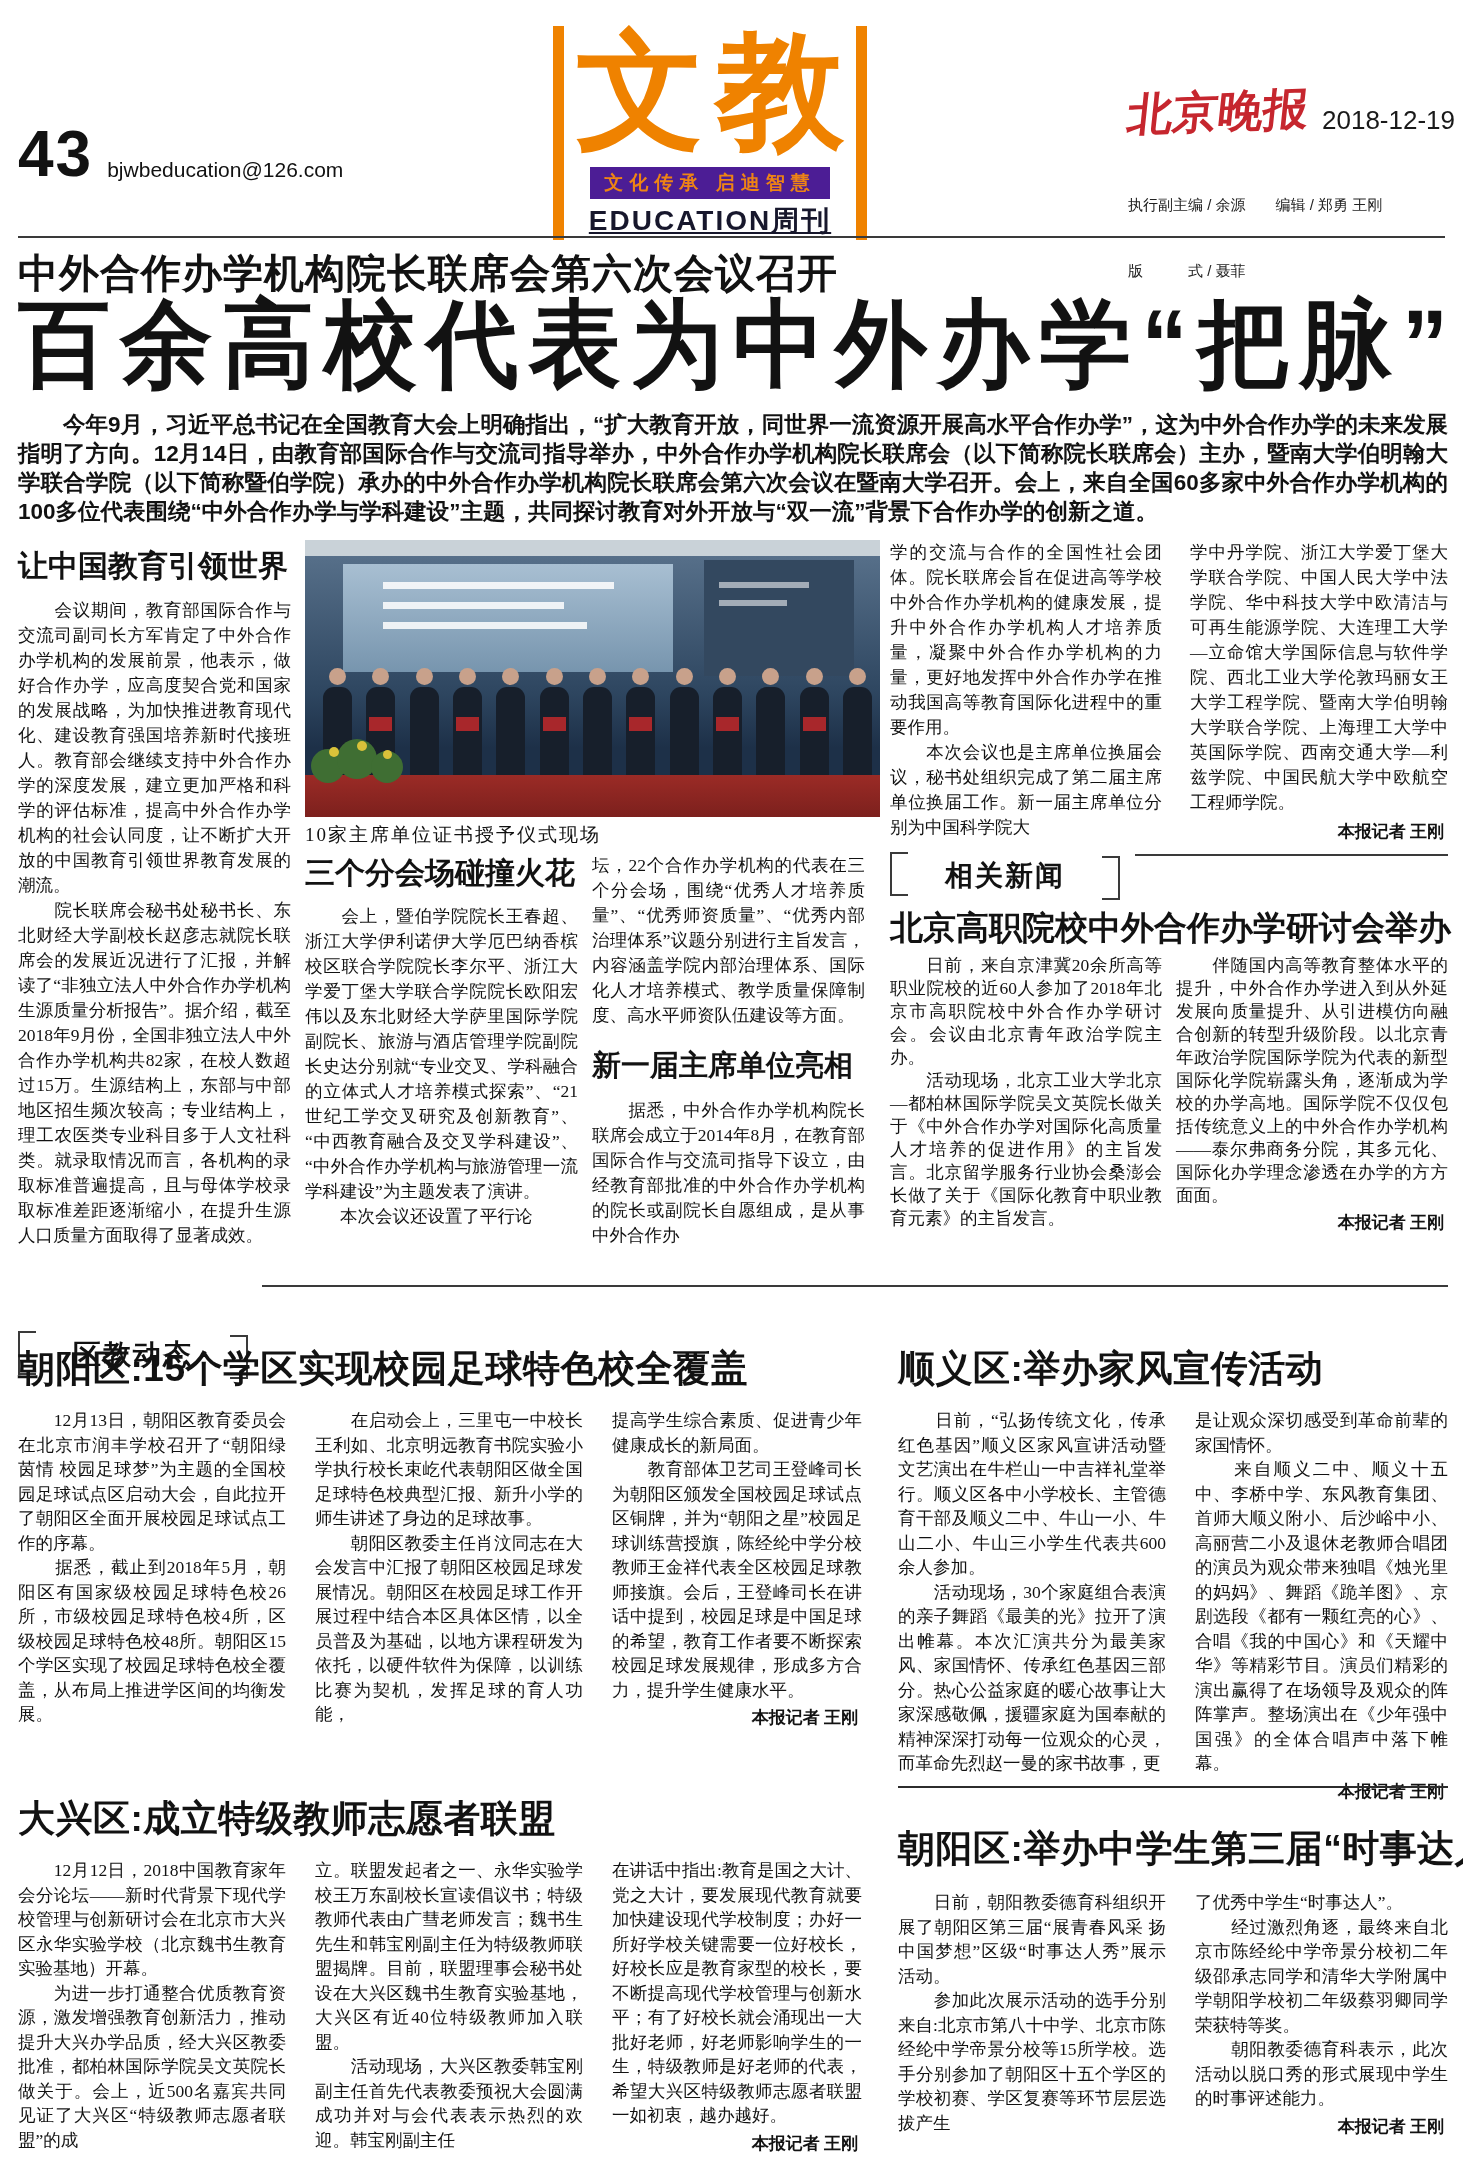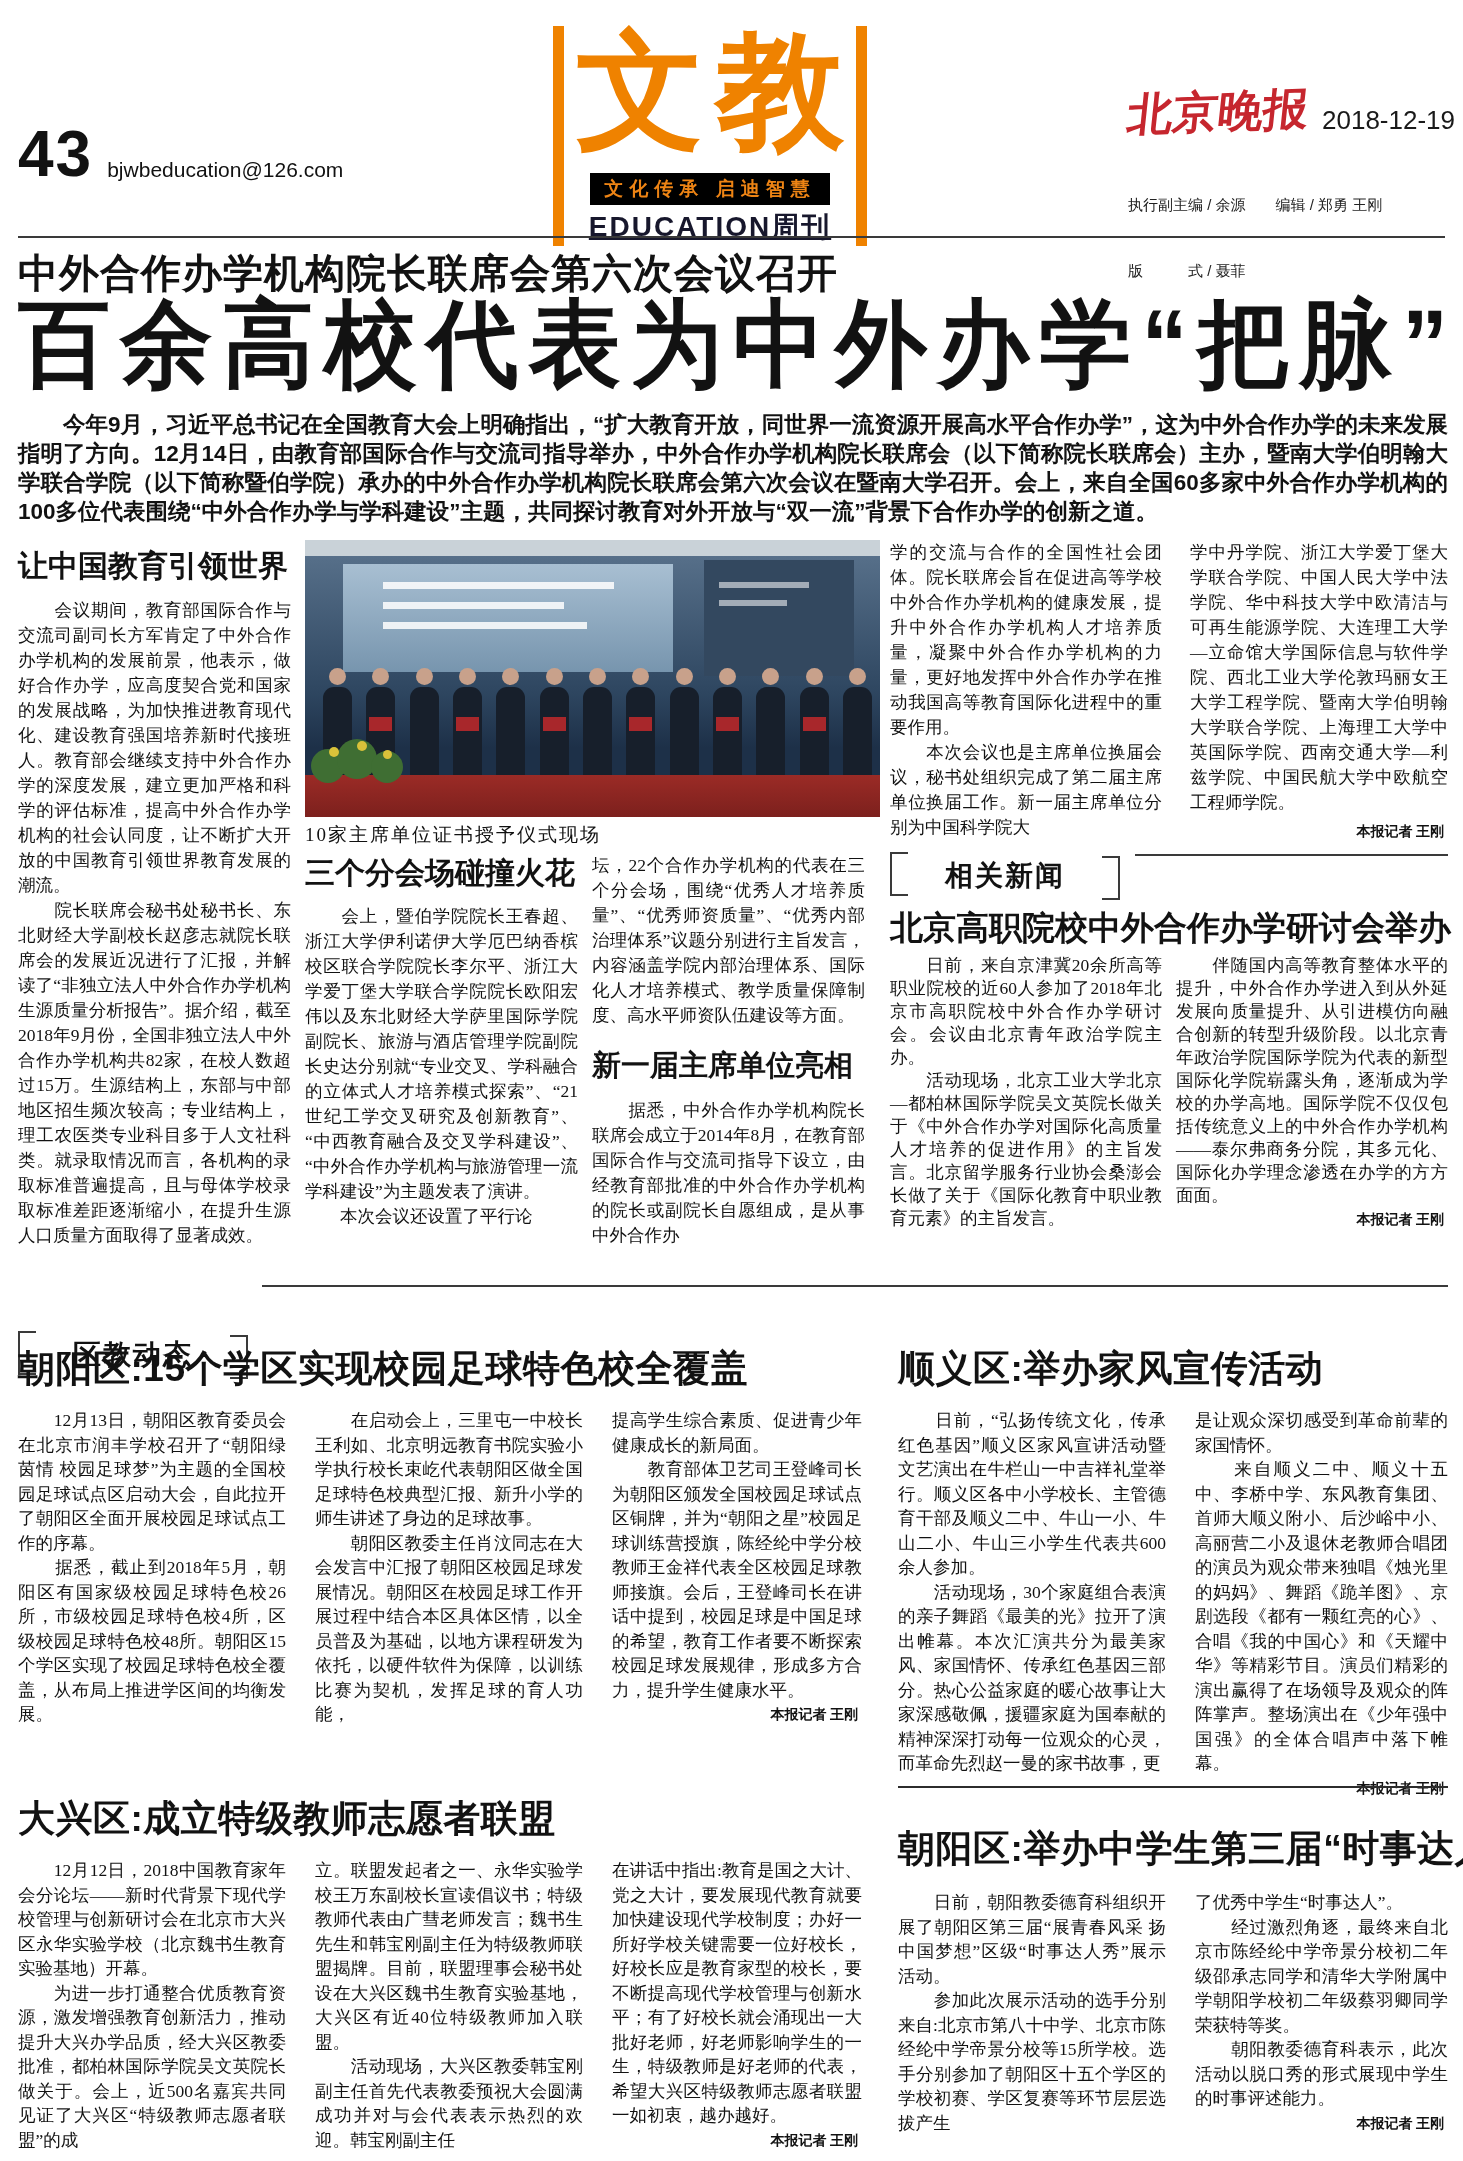--- a/index.html
+++ b/index.html
@@ -9,21 +9,21 @@
   .sans{font-family:"Liberation Sans","DejaVu Sans",sans-serif;}
 
   
   .pagenum-row{left:18px;top:122px;display:flex;align-items:flex-end;gap:14px;}
   .pagenum{font-size:64px;font-weight:700;line-height:1;letter-spacing:2px;}
   .email{font-size:21px;line-height:1;padding-bottom:6px;color:#111;}
   .logo-block{left:553px;top:26px;width:360px;display:flex;}
   .logo-bar{width:11px;background:#ef8200;}
   .logo-mid{display:flex;flex-direction:column;align-items:center;}
   .logo-zh{font-size:128px;line-height:1.02;font-weight:900;color:#ef8200;letter-spacing:12px;text-indent:12px;}
-  .logo-strip{margin-top:16px;background:#000000;color:#ee8414;font-weight:700;font-size:19px;
+  .logo-strip{margin-top:10px;background:#4c1d95;color:#ee8414;font-weight:700;font-size:19px;
               letter-spacing:6px;padding:3px 14px;white-space:nowrap;}
   .logo-en{font-size:28px;font-weight:700;letter-spacing:2px;color:#17172c;margin-top:3px;text-decoration:underline;}
   .masthead{left:1128px;top:82px;width:330px;}
   .masthead-row{display:flex;align-items:flex-end;gap:14px;}
   .masthead-name{font-size:45px;font-weight:900;color:#c6262e;transform:skewX(-8deg) rotate(-2deg);
                  font-family:"Liberation Serif",serif;white-space:nowrap;}
   .masthead-date{font-size:26px;color:#1a1a1a;white-space:nowrap;padding-bottom:4px;}
   .credits{margin-top:8px;font-size:15px;line-height:22px;color:#222;font-family:"Liberation Sans",sans-serif;white-space:pre;}
   .header-rule{left:18px;top:236px;width:1427px;height:2px;background:#3a3a3a;}
 
@@ -33,21 +33,21 @@
             text-align:justify;text-align-last:justify;white-space:nowrap;letter-spacing:0px;transform:scaleY(1.04);transform-origin:top;}
   .lead{left:18px;top:410px;width:1430px;font-size:22.5px;font-weight:700;line-height:29px;text-align:justify;
         font-family:"Liberation Sans","DejaVu Sans",sans-serif;}
 
   
   .colhead{font-size:30px;font-weight:700;font-family:"Liberation Sans",sans-serif;white-space:nowrap;}
   .bodycol{font-size:17.5px;line-height:25px;text-align:justify;}
   .bodycol p{margin:0;}
   .bodycol .sub{font-size:29px;font-weight:700;font-family:"Liberation Sans",sans-serif;
                 margin:22px 0 16px 0;line-height:1.1;text-align:left;}
-  .byline{text-align:right;font-weight:700;padding-right:4px;margin-top:4px;font-size:14px;}
+  .byline{text-align:right;font-weight:700;padding-right:4px;margin-top:4px;font-size:17px;}
   .kaiti{font-size:17.5px;line-height:23px;}
 
   
   .photo{left:305px;top:540px;width:575px;height:277px;background:linear-gradient(#5b748e 0%,#2e4660 55%,#1d3048 75%);overflow:hidden;}
   .photo-ceiling{position:absolute;left:0;top:0;width:100%;height:16px;background:#c9d2d8;}
   .photo-screen{position:absolute;left:38px;top:24px;width:330px;height:108px;
                 background:linear-gradient(#a8bfd2,#7795ae);}
   .photo-screen i{position:absolute;left:12%;height:7px;background:rgba(255,255,255,.85);}
   .photo-panel{position:absolute;right:26px;top:20px;width:150px;height:116px;background:#33485f;}
   .photo-panel i{position:absolute;left:10%;height:6px;background:rgba(255,255,255,.55);}

